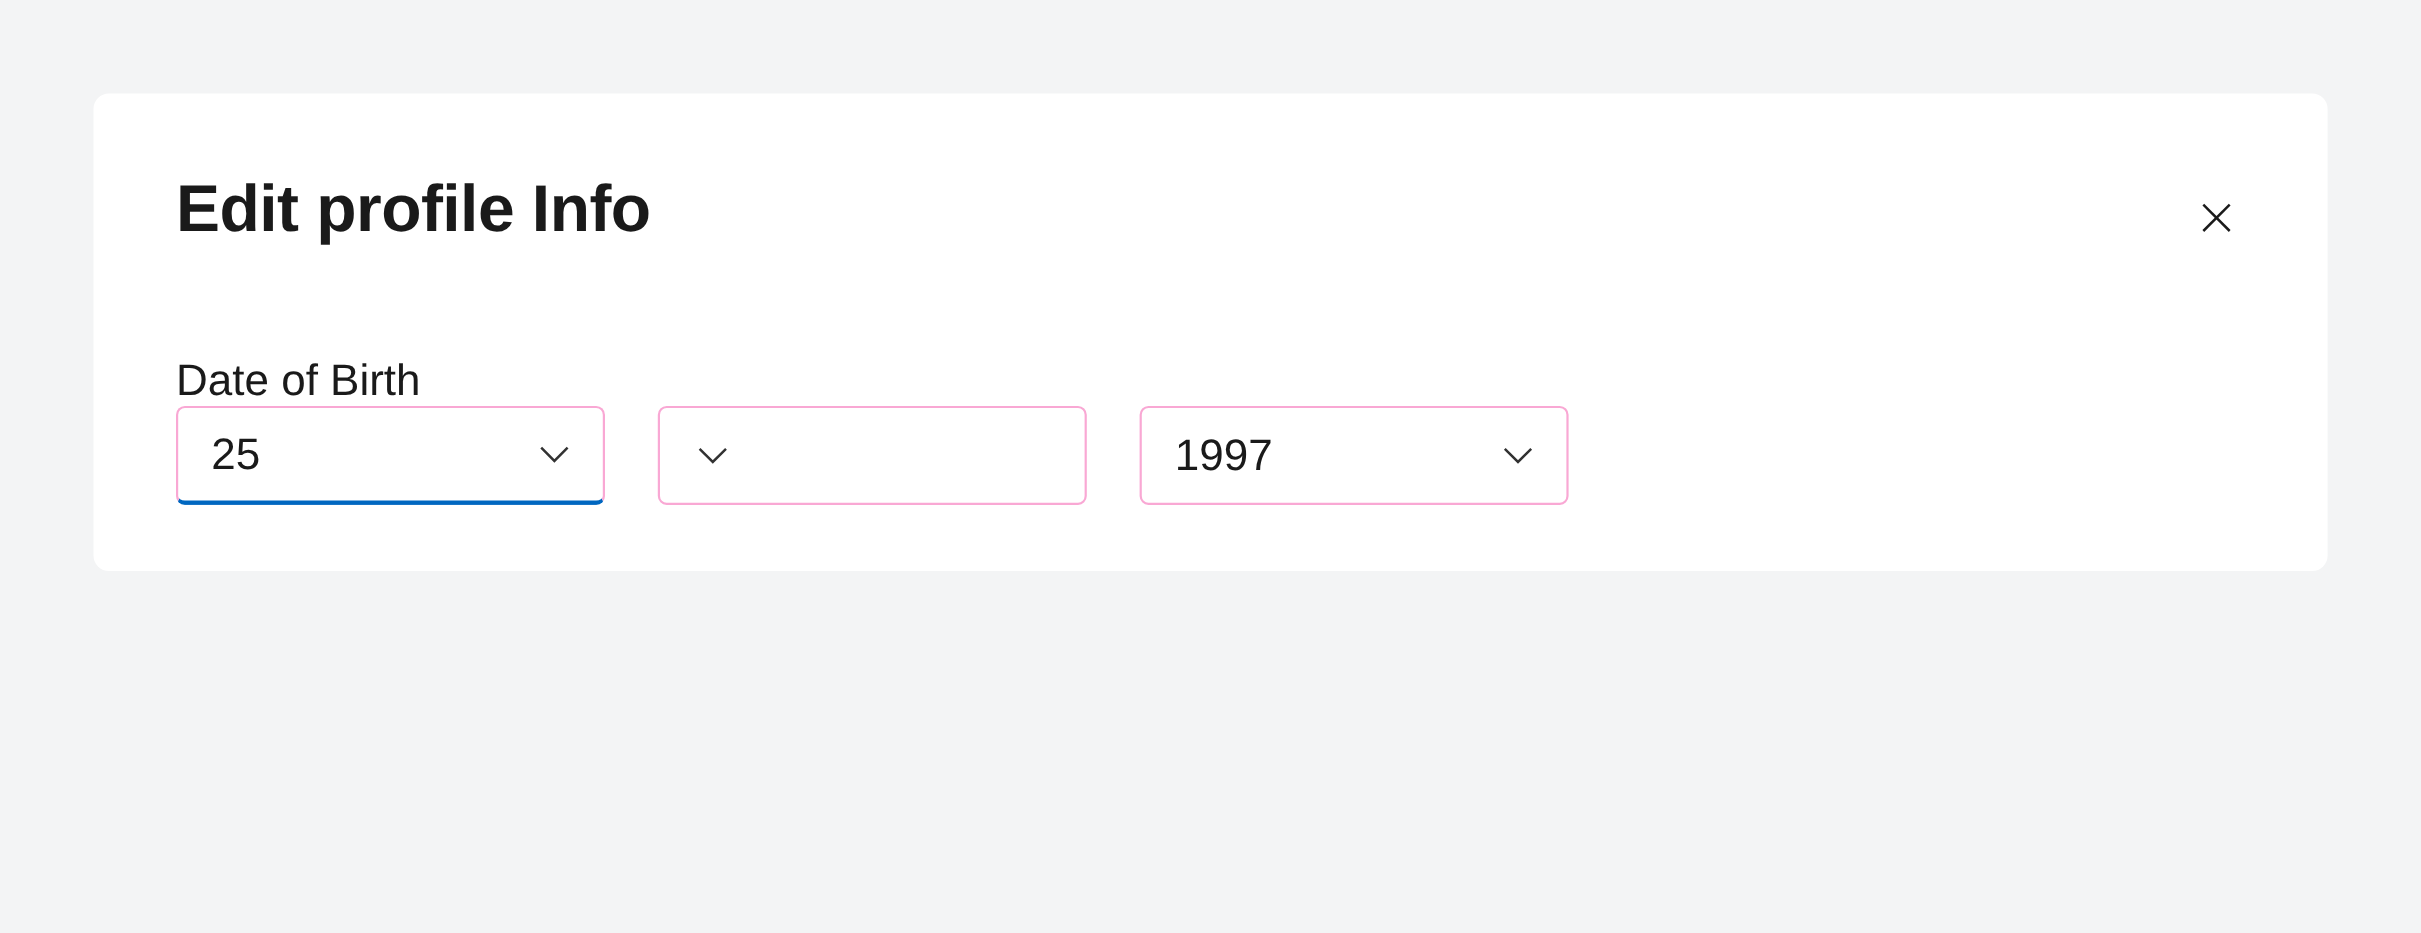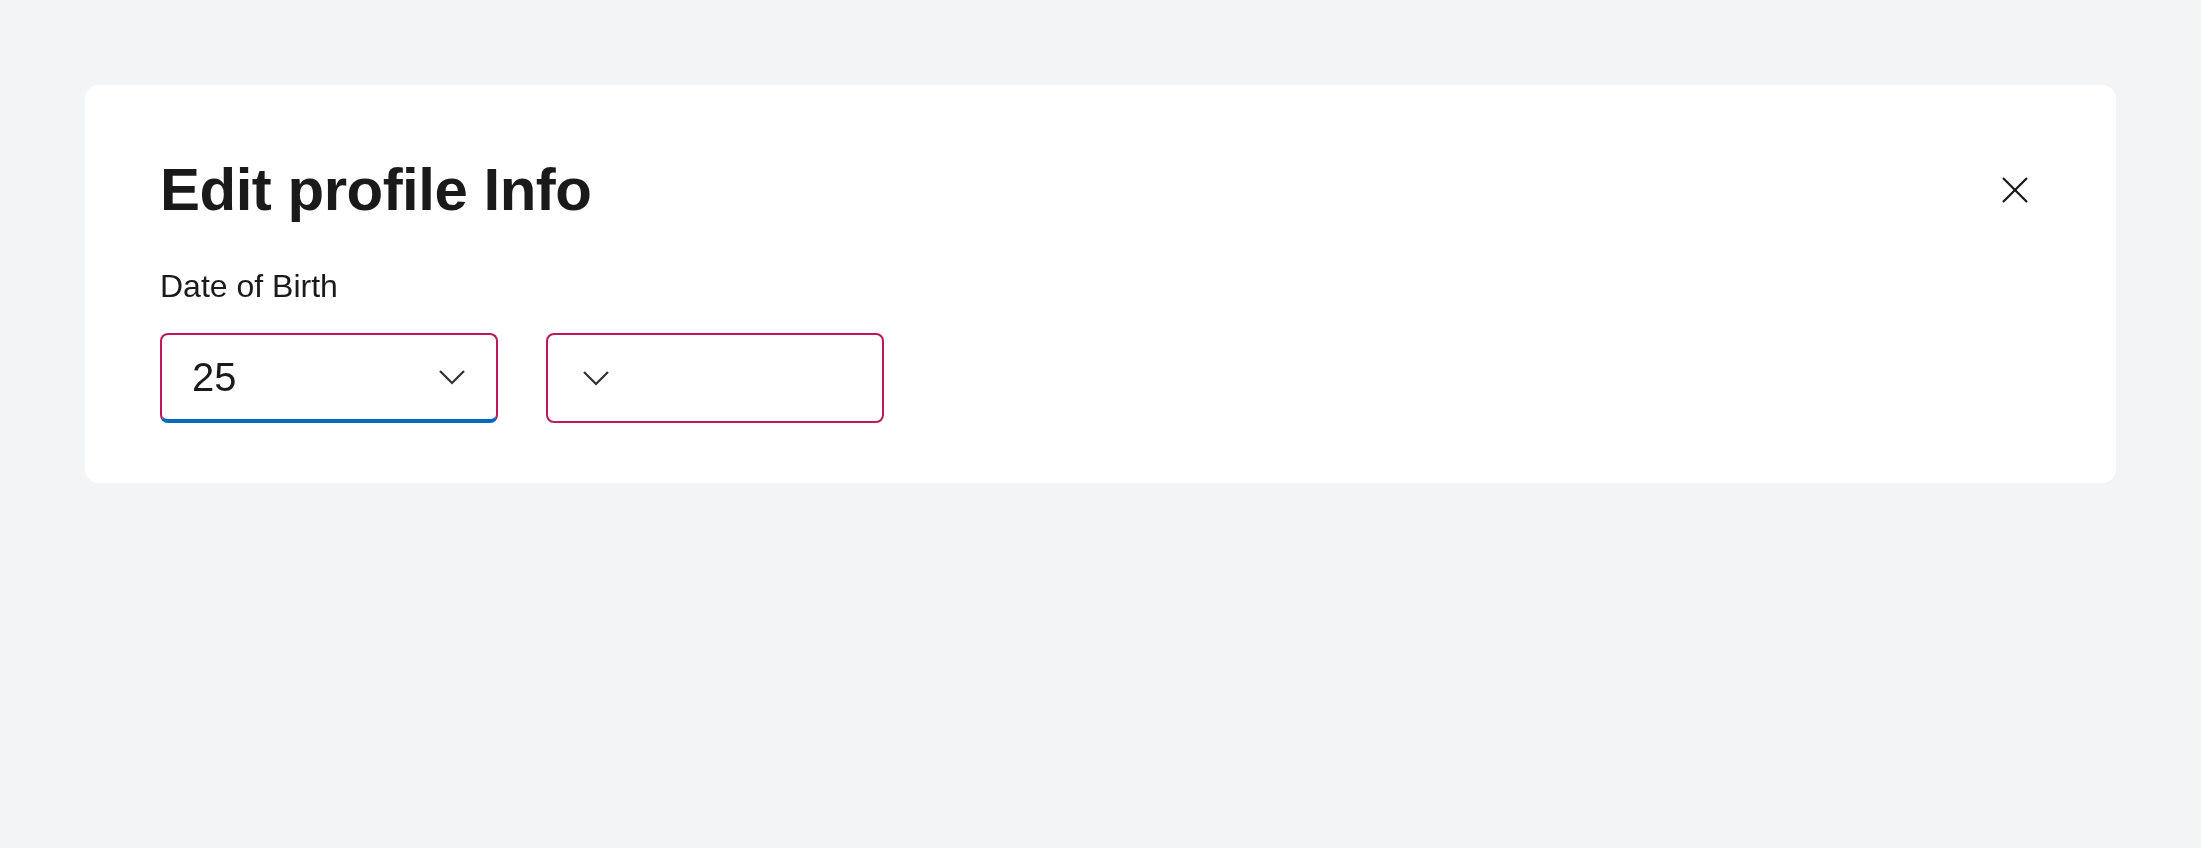--- a/index.html
+++ b/index.html
@@ -16,22 +16,22 @@
     }
     .dialog {
       background-color: #ffffff;
       border-radius: 14px;
       padding: 70px 75px 60px 75px;
       width: 100%;
     }
     .header {
       display: flex;
       justify-content: space-between;
-      align-items: center;
-      margin-bottom: 44px;
+      align-items: flex-end;
+      margin-bottom: 100px;
     }
     .title {
       font-size: 60px;
       font-weight: 600;
       color: #1a1a1a;
       letter-spacing: -0.5px;
     }
     .close-btn {
       background: none;
       border: none;
@@ -40,33 +40,32 @@
       display: flex;
       align-items: center;
       justify-content: center;
       color: #1a1a1a;
     }
     .close-btn svg {
       width: 36px;
       height: 36px;
     }
     .field-label {
-      font-size: 32px;
+      font-size: 40px;
       font-weight: 400;
       color: #1a1a1a;
-      margin-bottom: 28px;
     }
     .dropdowns {
       display: flex;
       gap: 48px;
     }
     .dropdown {
-      width: 338px;
+      width: 390px;
       height: 90px;
-      border: 2px solid #be185d;
+      border: 2px solid #f9a8d4;
       border-radius: 8px;
       background: #ffffff;
       display: flex;
       align-items: center;
       justify-content: space-between;
       padding: 0 26px 0 30px;
       cursor: pointer;
       position: relative;
     }
     .dropdown.focused {
@@ -114,16 +113,24 @@
       </div>
 
       <div class="dropdown">
         <span class="chevron">
           <svg viewBox="0 0 24 24" fill="none" stroke="currentColor" stroke-width="1.5">
             <polyline points="4 8 12 16 20 8"></polyline>
           </svg>
         </span>
       </div>
 
+      <div class="dropdown">
+        <span class="dropdown-value">1997</span>
+        <span class="chevron">
+          <svg viewBox="0 0 24 24" fill="none" stroke="currentColor" stroke-width="1.5">
+            <polyline points="4 8 12 16 20 8"></polyline>
+          </svg>
+        </span>
+      </div>
 
     </div>
   </div>
 </div>
 
 </body></html>

